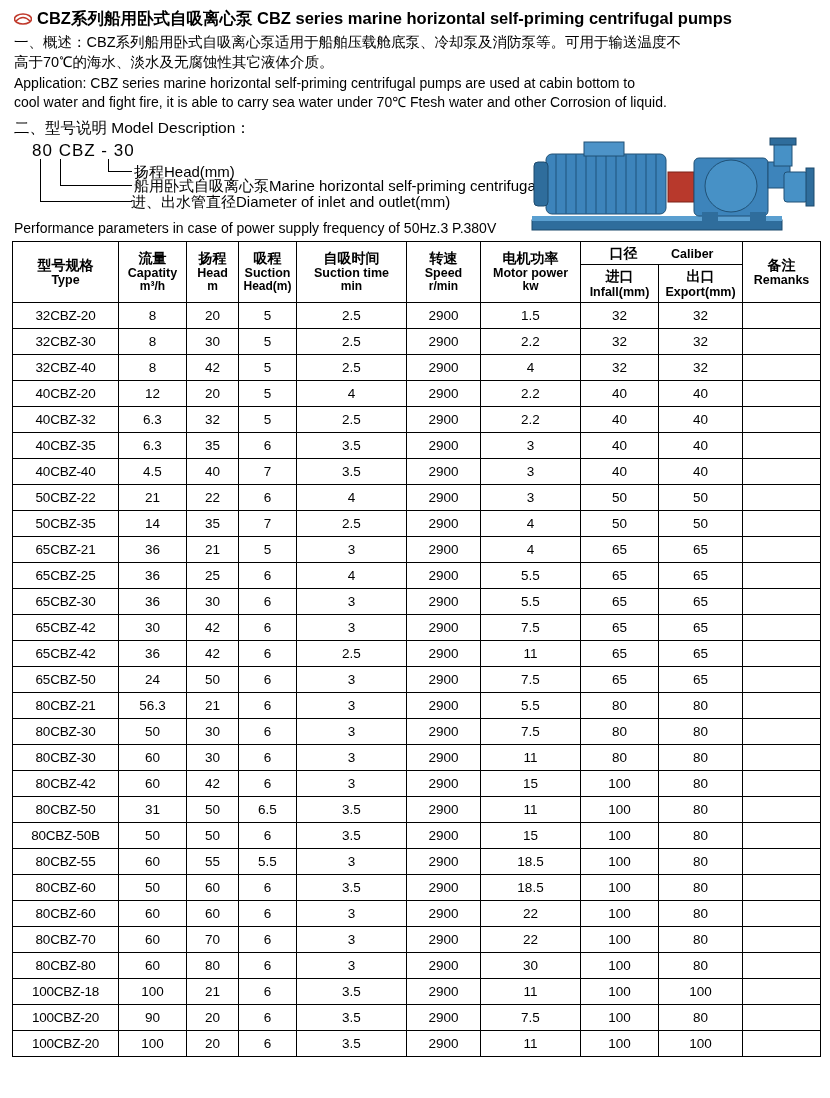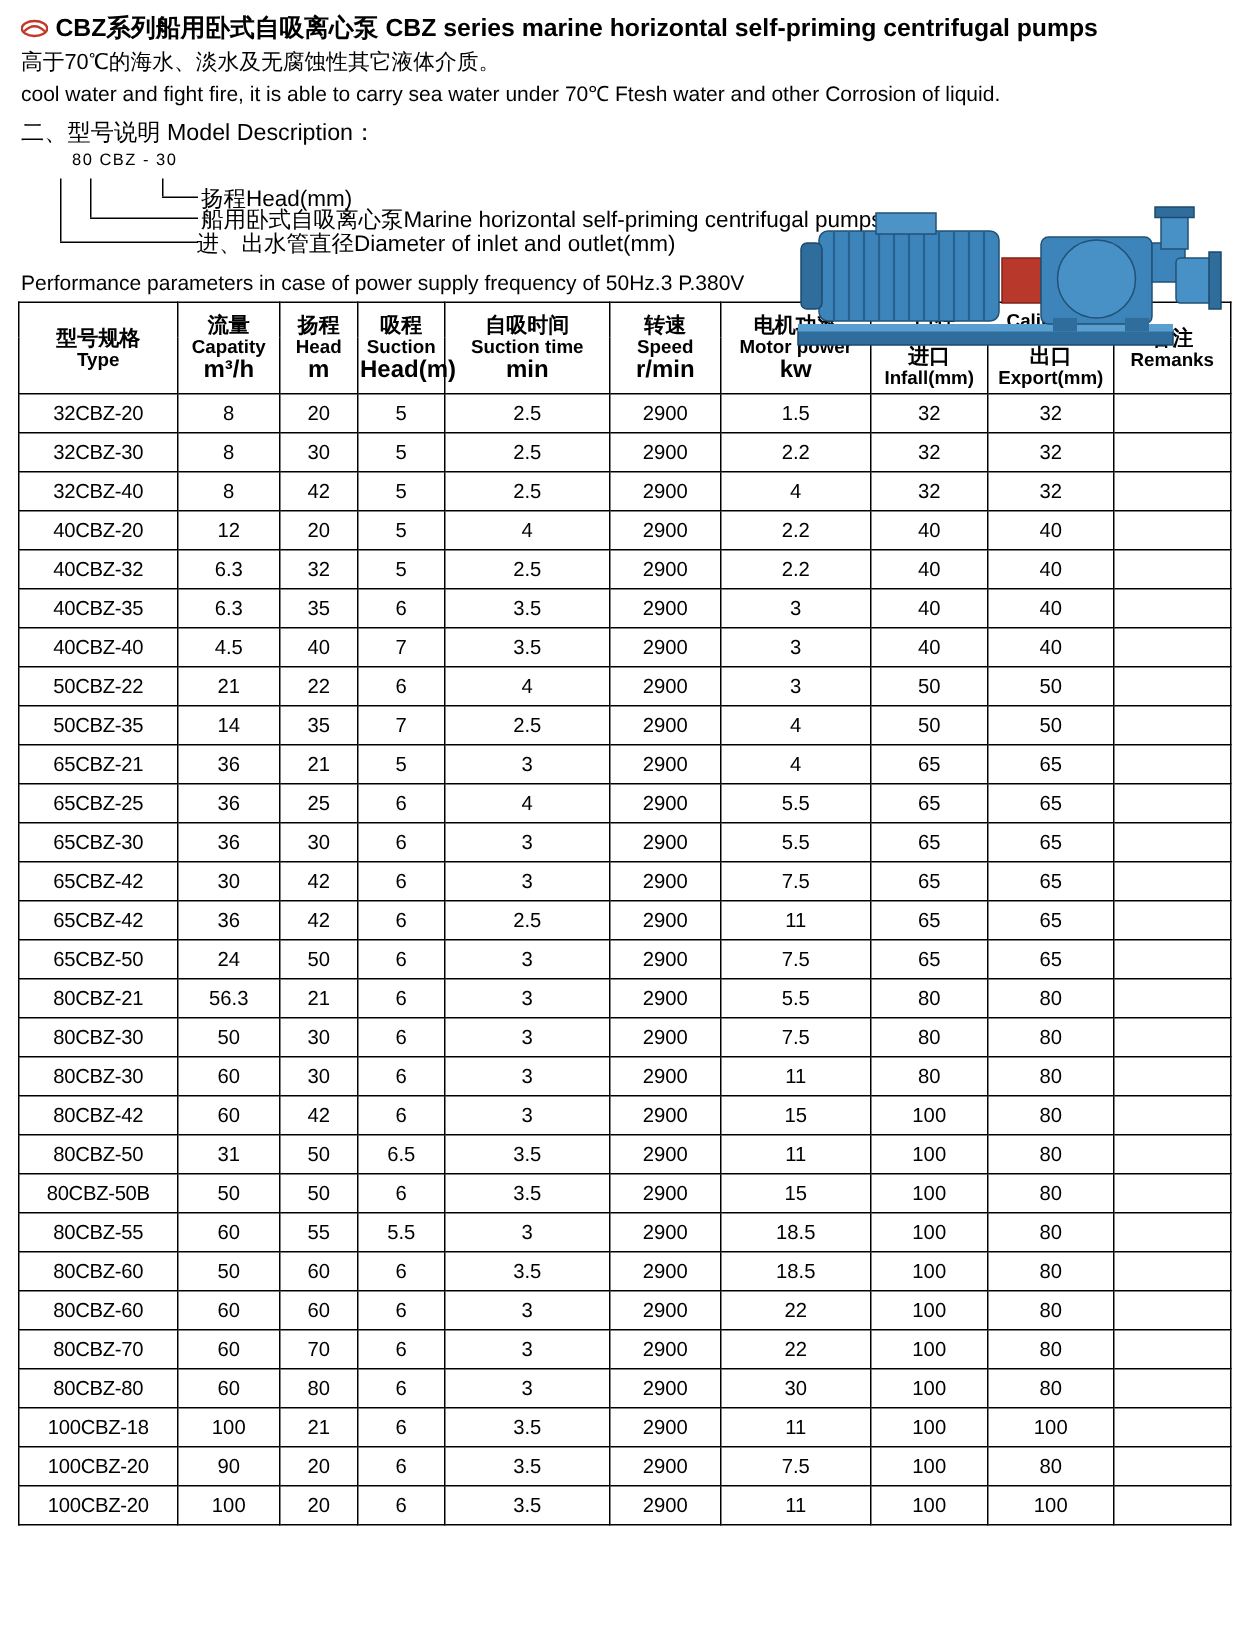--- a/index.html
+++ b/index.html
@@ -61,23 +61,23 @@
   }
 
   
   .model-block {
     position: relative;
     height: 78px;
     margin-top: 2px;
   }
   .model-code {
     position: absolute;
-    left: 48px;
+    left: 32px;
     top: 0px;
-    font-size: 11px;
+    font-size: 17px;
     letter-spacing: 1px;
   }
   .lead-line {
     position: absolute;
     background: #000;
   }
   .model-label {
     position: absolute;
     font-size: 15px;
     white-space: nowrap;
@@ -118,21 +118,21 @@
     height: 25px;
   }
   table.spec thead th {
     font-size: 13.5px;
     line-height: 1.15;
     padding: 3px 1px;
     height: auto;
   }
   .th-cn { font-size: 14px; display: block; }
   .th-en { font-size: 12.5px; display: block; }
-  .th-sub { font-size: 16px; display: block; }
+  .th-sub { font-size: 12px; display: block; }
   td.model-cell {
     font-size: 14.5px;
     letter-spacing: -0.2px;
   }
   .caliber-top {
     font-size: 14.5px;
   }
 </style>
 </head>
 <body>
@@ -142,21 +142,23 @@
   <div class="title-row">
     <span class="title-icon">
       <svg width="18" height="14" viewBox="0 0 18 14">
         <ellipse cx="9" cy="7" rx="8.5" ry="5" fill="none" stroke="#c0392b" stroke-width="1.6"></ellipse>
         <path d="M2 9 Q9 2 16 9" fill="none" stroke="#c0392b" stroke-width="1.6"></path>
       </svg>
     </span>
     <span class="title-text">CBZ系列船用卧式自吸离心泵 CBZ series marine horizontal self-priming centrifugal pumps</span>
   </div>
 
+  <div class="para cn">一、概述：CBZ系列船用卧式自吸离心泵适用于船舶压载舱底泵、冷却泵及消防泵等。可用于输送温度不</div>
   <div class="para cn">高于70℃的海水、淡水及无腐蚀性其它液体介质。</div>
+  <div class="para en">Application:   CBZ series marine horizontal self-priming centrifugal pumps are used at cabin bottom to</div>
   <div class="para en">cool water and fight fire, it is able to carry sea water under 70℃ Ftesh water and other Corrosion of liquid.</div>
 
   <div class="section-head">二、型号说明 Model Description：</div>
 
   <div class="model-block">
     <div class="model-code">80   CBZ - 30</div>
 
     <div class="lead-line" style="left:40px; top:18px; width:1px; height:42px;"></div>
     <div class="lead-line" style="left:60px; top:18px; width:1px; height:26px;"></div>
     <div class="lead-line" style="left:108px; top:18px; width:1px; height:12px;"></div>

